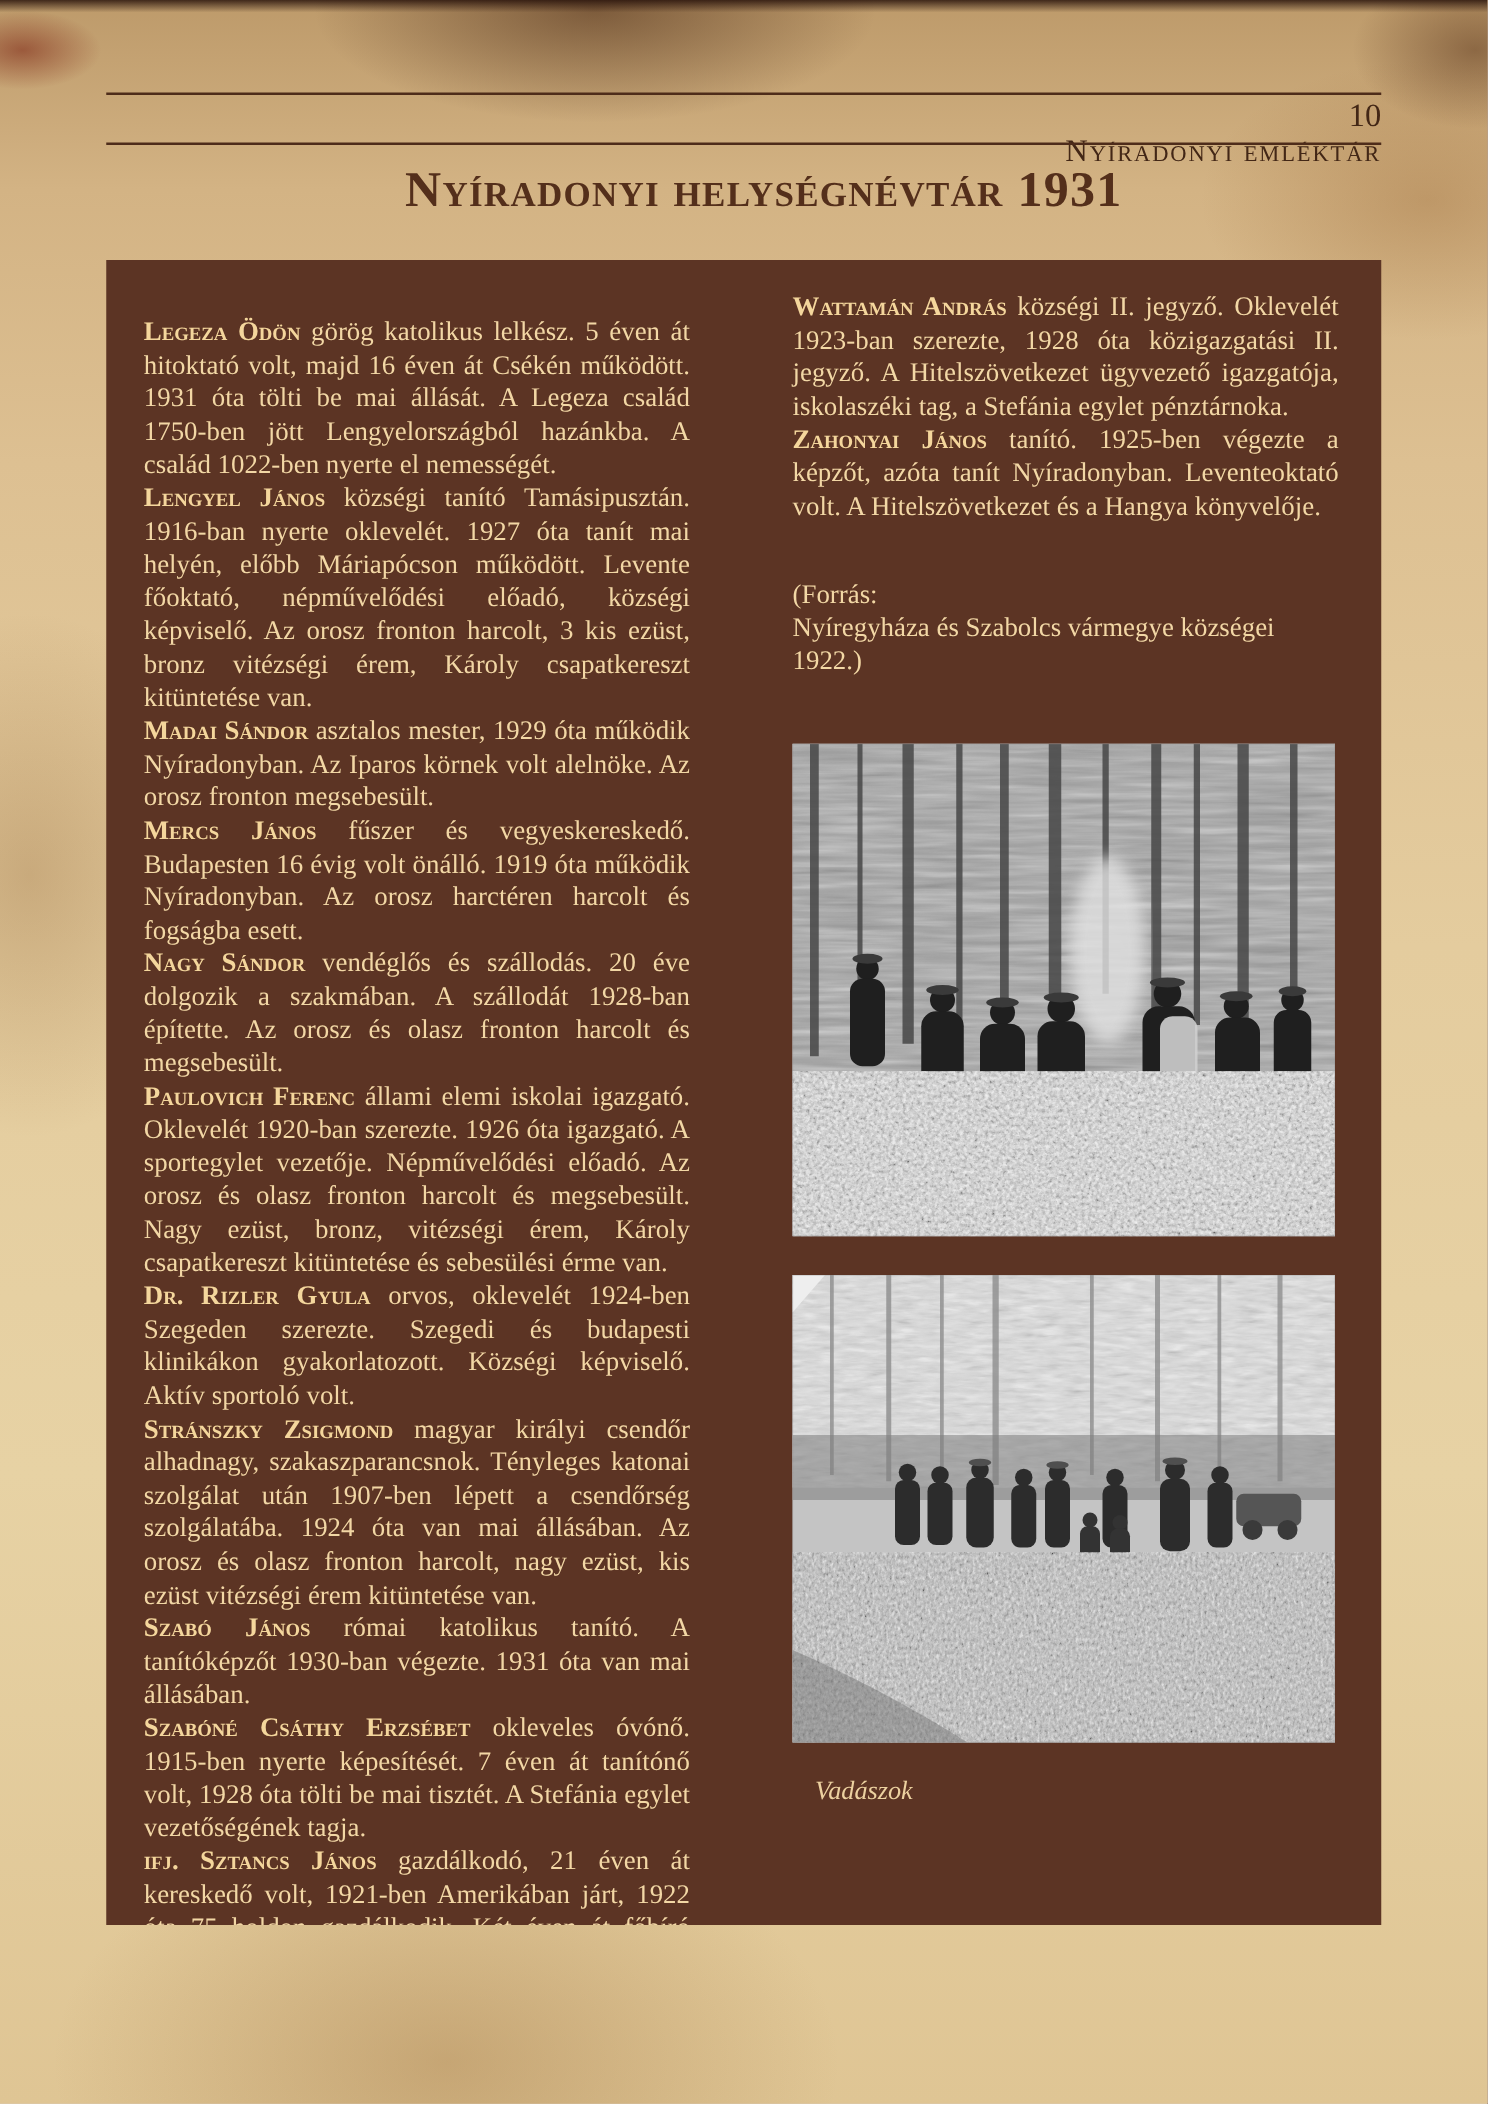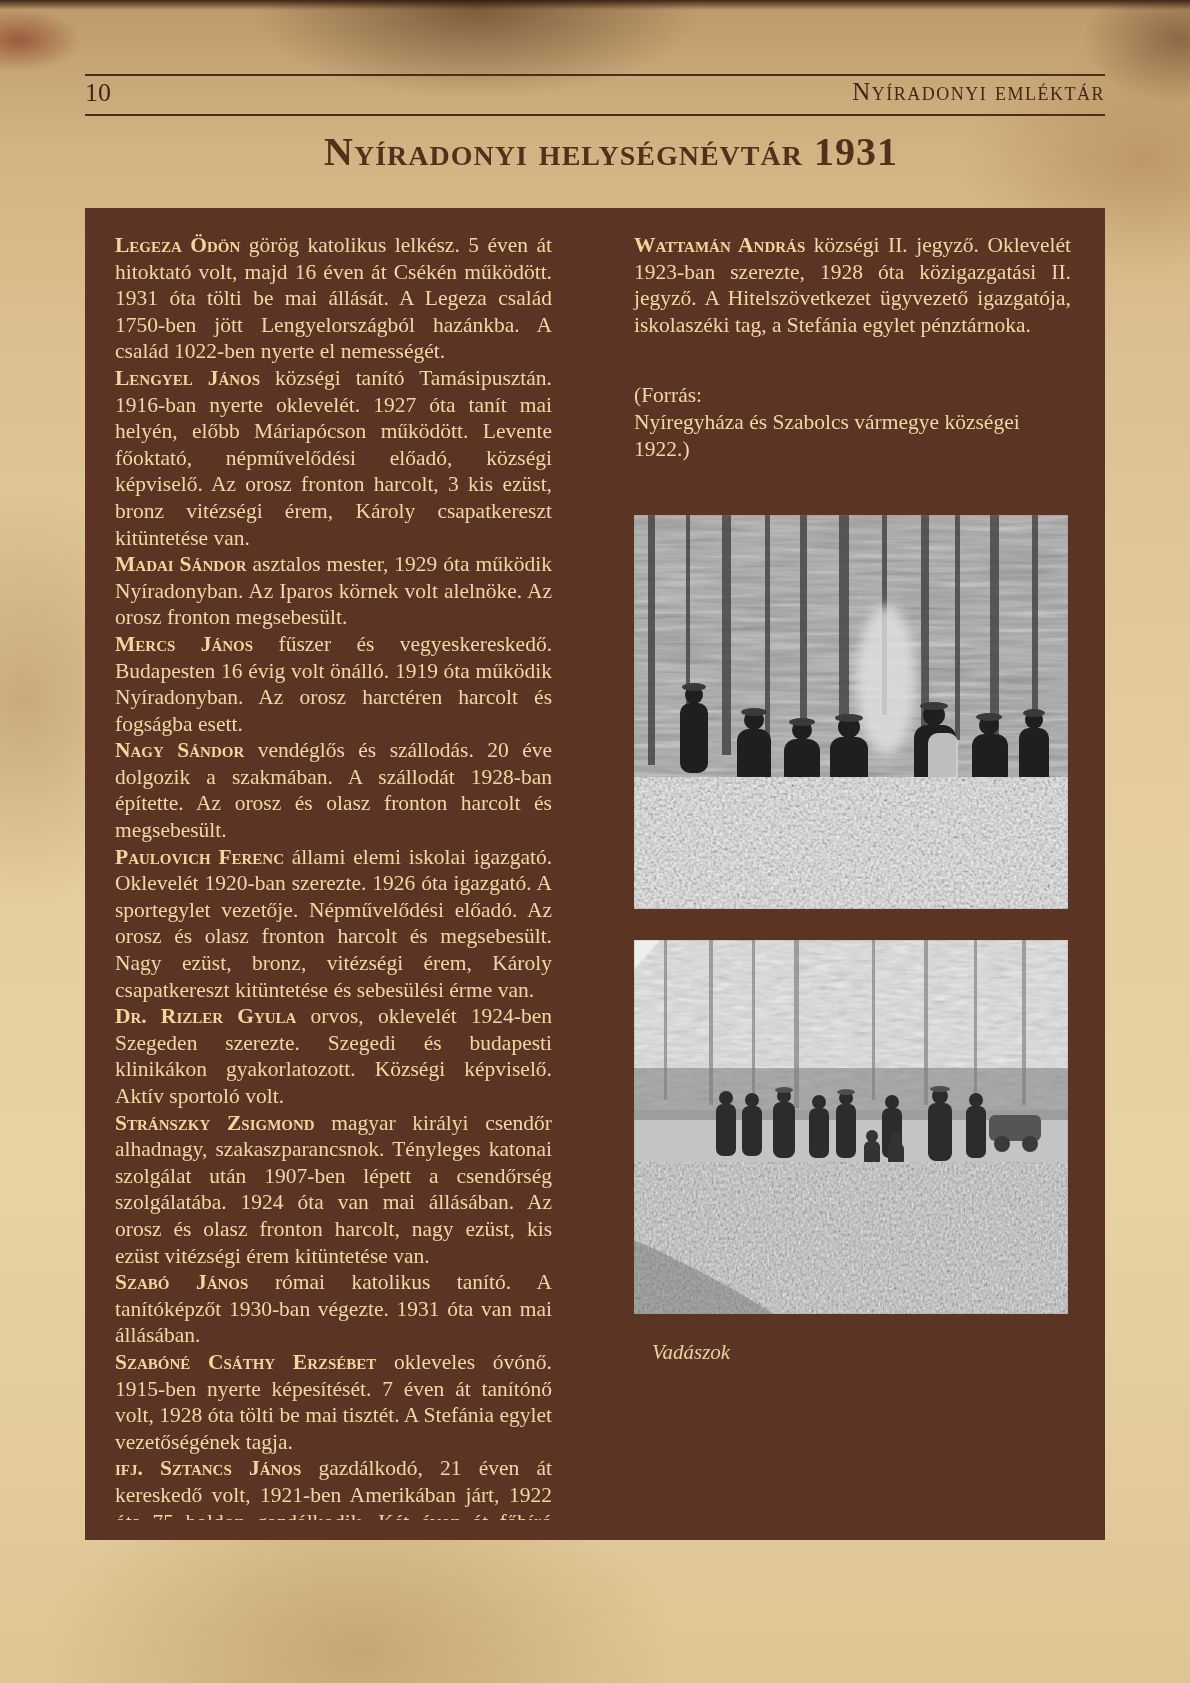--- a/index.html
+++ b/index.html
@@ -15,30 +15,30 @@
       radial-gradient(ellipse 420px 260px at 30% 1650px, rgba(150,105,55,.35), transparent 75%),
       radial-gradient(ellipse 500px 380px at 55% 52%, rgba(255,244,210,.30), transparent 70%),
       linear-gradient(180deg,#bd9a6a 0%, #d3b384 9%, #ddc092 22%, #e4cc9e 45%, #e7d2a4 70%, #dfc594 100%);
   }
   .scan-edge{position:absolute;left:0;top:0;width:100%;height:10px;
     background:linear-gradient(180deg, rgba(42,20,12,.85), rgba(42,20,12,0));}
   .rule{position:absolute;left:85px;width:1020px;height:2px;background:#4e2c1a;}
   .rule-top{top:74px;}
   .rule-bottom{top:114px;}
   .running-header{position:absolute;left:85px;top:78px;width:1020px;display:flex;
-    justify-content:space-between;align-items:flex-start;color:#432716;}
+    justify-content:space-between;align-items:flex-end;color:#432716;flex-direction:column;}
   .page-number{font-size:26px;}
   .journal-title{font-variant:small-caps;font-size:25px;letter-spacing:1.5px;}
   .page-title{position:absolute;left:16px;top:128px;width:100%;margin:0;text-align:center;
     font-variant:small-caps;font-weight:bold;font-size:40px;letter-spacing:1px;color:#542f1b;}
   .content-panel{position:absolute;left:85px;top:208px;width:1020px;height:1332px;
     background:#5c3424;overflow:hidden;}
   .col{position:absolute;top:24px;width:437px;color:#f2d7a5;font-size:21.5px;
     line-height:26.6px;}
-  .col-left{left:30px;height:1288px;overflow:hidden;}
+  .col-left{left:30px;height:1288px;overflow:hidden;margin-top:20px;}
   .col-right{left:549px;}
   .entry{margin:0;text-align:justify;hyphens:auto;-webkit-hyphens:auto;}
   .entry-name{font-variant:small-caps;font-weight:bold;color:#f4d69c;}
   .source-note{margin-top:44px;}
   .source-note p{margin:0;text-align:left;}
   .photo{width:434px;background:#b9b9b9;line-height:0;}
   .photo-1{margin-top:53px;}
   .photo-2{margin-top:31px;}
   .photo svg{display:block;}
   .photo-caption{margin:25px 0 0 18px;font-style:italic;font-size:21px;color:#ecd1a0;}
@@ -69,20 +69,21 @@
     <p class="entry"><span class="entry-name">Dr. Rizler Gyula</span> <span>orvos, oklevelét 1924-ben Szegeden szerezte. Szegedi és budapesti klinikákon gyakorlatozott. Községi képviselő. Aktív sportoló volt.</span></p>
     <p class="entry"><span class="entry-name">Stránszky Zsigmond</span> <span>magyar királyi csendőr alhadnagy, szakaszparancsnok. Tényleges katonai szolgálat után 1907-ben lépett a csendőrség szolgálatába. 1924 óta van mai állásában. Az orosz és olasz fronton harcolt, nagy ezüst, kis ezüst vitézségi érem kitüntetése van.</span></p>
     <p class="entry"><span class="entry-name">Szabó János</span> <span>római katolikus tanító. A tanítóképzőt 1930-ban végezte. 1931 óta van mai állásában.</span></p>
     <p class="entry"><span class="entry-name">Szabóné Csáthy Erzsébet</span> <span>okleveles óvónő. 1915-ben nyerte képesítését. 7 éven át tanítónő volt, 1928 óta tölti be mai tisztét. A Stefánia egylet vezetőségének tagja.</span></p>
     <p class="entry"><span class="entry-name">ifj. Sztancs János</span> <span>gazdálkodó, 21 éven át kereskedő volt, 1921-ben Amerikában járt, 1922 óta 75 holdon gazdálkodik. Két éven át főbíró volt, községi képviselő.</span></p>
 
   </div>
 
   <div class="col col-right">
     <p class="entry"><span class="entry-name">Wattamán András</span> <span>községi II. jegyző. Oklevelét 1923-ban szerezte, 1928 óta közigazgatási II. jegyző. A Hitelszövetkezet ügyvezető igazgatója, iskolaszéki tag, a Stefánia egylet pénztárnoka.</span></p>
+    <p class="entry"><span class="entry-name">Zahonyai János</span> <span>tanító. 1925-ben végezte a képzőt, azóta tanít Nyíradonyban. Leventeoktató volt. A Hitelszövetkezet és a Hangya könyvelője.</span></p>
 
     <div class="source-note">
       <p>(Forrás:</p>
       <p>Nyíregyháza és Szabolcs vármegye községei 1922.)</p>
     </div>
 
     <div class="photo photo-1" role="img" aria-label="hunting party seated around a campfire in an autumn forest">
       <svg width="434" height="394" viewBox="0 0 434 394" xmlns="http://www.w3.org/2000/svg">
         <defs>
           <filter id="forest1" x="0" y="0" width="100%" height="100%">

